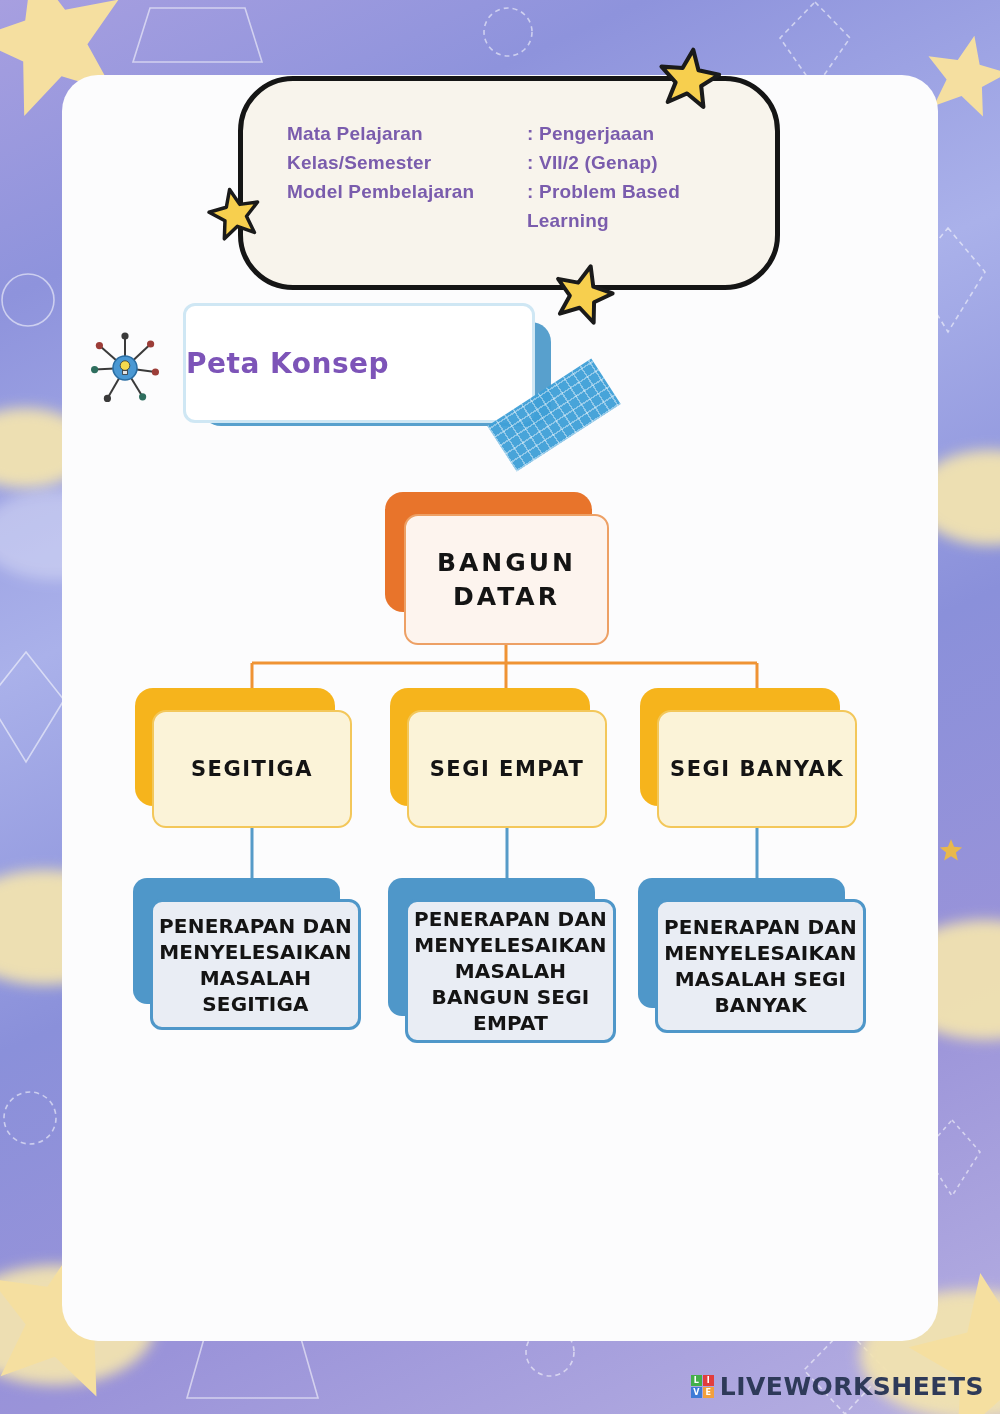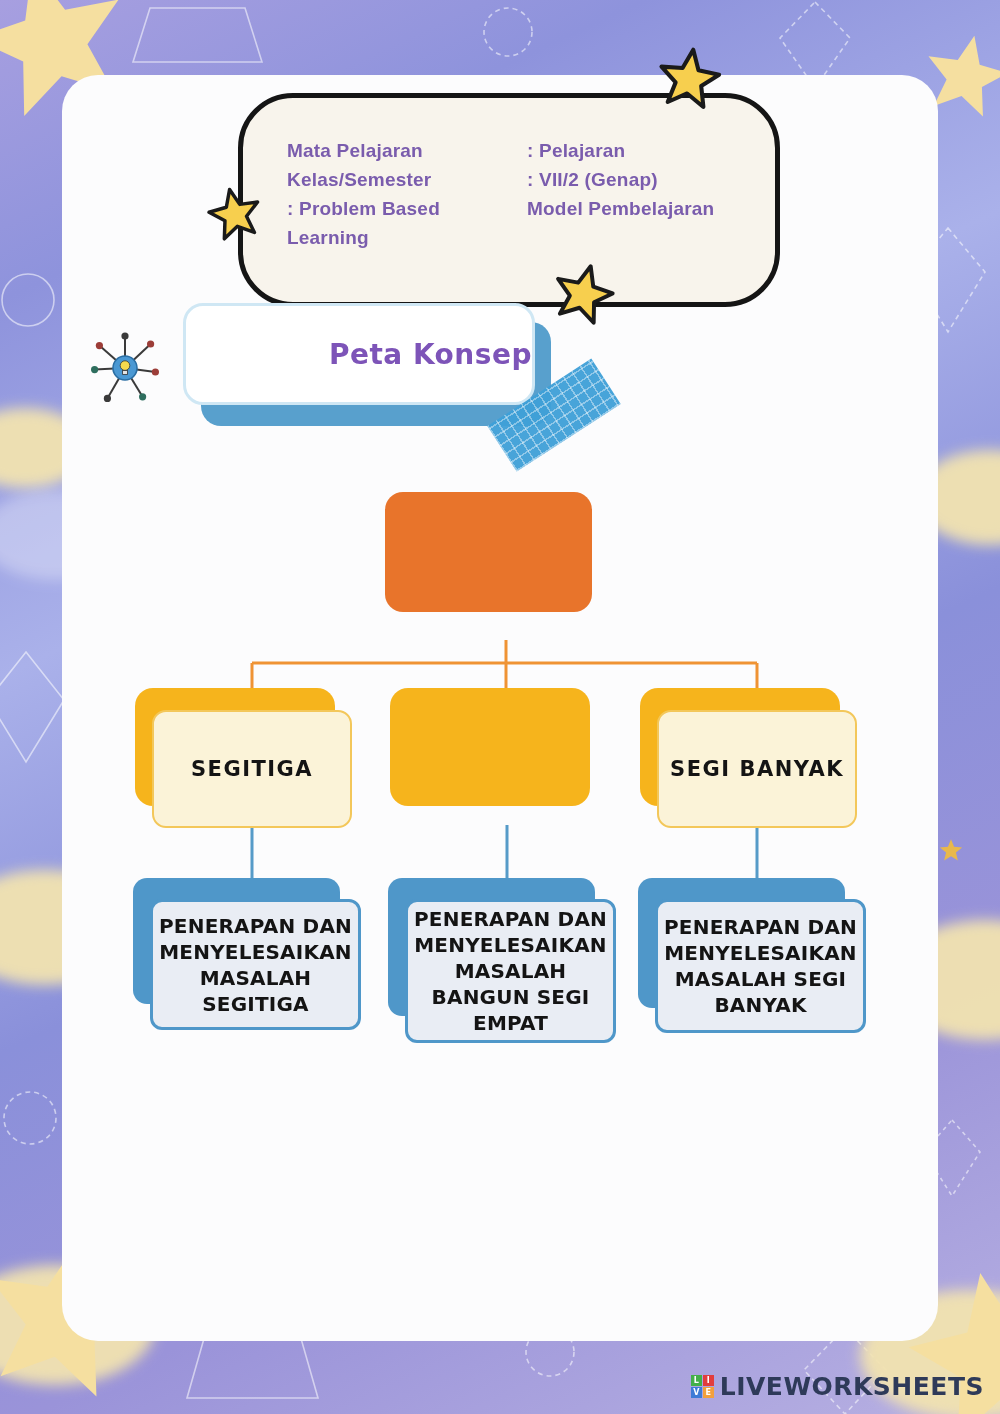--- a/index.html
+++ b/index.html
@@ -14,35 +14,35 @@
   .cloud.w { background:rgba(255,255,255,.35); }
   .abs { position:absolute; }
   .bg-svg { position:absolute; left:0; top:0; pointer-events:none; }
 
   .main-card {
     position:absolute; left:62px; top:75px; width:876px; height:1266px;
     background:#fcfcfd; border-radius:36px;
   }
 
   .info-box {
-    position:absolute; left:238px; top:93px; width:542px; height:214px;
+    position:absolute; left:238px; top:76px; width:542px; height:214px;
     background:#f8f4ec; border:5px solid #151515; border-radius:55px;
     padding:38px 20px 0 44px;
   }
   .info-row { display:grid; grid-template-columns:240px 1fr; line-height:29px; }
   .info-row span {
     font-weight:bold; font-size:19px; color:#7a5cad; letter-spacing:.2px;
     font-family:"Liberation Sans", sans-serif;
   }
 
   .pk-shadow { position:absolute; left:201px; top:322px; width:350px; height:104px; background:#58a0cd; border-radius:20px; }
   .pk-card {
-    position:absolute; left:183px; top:303px; width:352px; height:102px;
-    background:#ffffff; border:3px solid #cfe7f4; border-radius:20px;
-    display:flex; align-items:center; justify-content:flex-end;
+    position:absolute; left:183px; top:303px; width:352px; height:120px;
+    background:#ffffff; border:3px solid #cfe7f4; border-radius:12px;
+    display:flex; align-items:center; justify-content:flex-start;
   }
   .pk-card span { color:#7d54b8; font-size:28px; font-weight:bold; letter-spacing:.5px; }
 
   .tape {
     position:absolute; left:492px; top:388px; width:124px; height:54px;
     background-color:#3fa0d8; opacity:.95; transform:rotate(-33deg);
     background-image:
       repeating-linear-gradient(0deg, rgba(255,255,255,.4) 0 1.5px, transparent 1.5px 10px),
       repeating-linear-gradient(90deg, rgba(255,255,255,.4) 0 1.5px, transparent 1.5px 10px);
   }
@@ -113,29 +113,29 @@
     </svg>
   <svg class="abs" style="left:938px;top:838px;" width="26" height="26" viewBox="0 0 100 100">
       <polygon points="50,5 61.8,33.8 92.8,36.1 69,56.2 76.5,86.4 50,70 23.5,86.4 31,56.2 7.2,36.1 38.2,33.8" fill="#e8b84b"></polygon>
     </svg>
 
   <div class="main-card"></div>
 
   <div class="info-box">
     <div class="info-row">
       <span>Mata Pelajaran</span>
-      <span>: Pelajaran</span>
+      <span>: Pengerjaaan</span>
     </div>
     <div class="info-row">
       <span>Kelas/Semester</span>
       <span>: VII/2 (Genap)</span>
     </div>
     <div class="info-row">
+      <span>Model Pembelajaran</span>
       <span>: Problem Based Learning</span>
-      <span>Model Pembelajaran</span>
     </div>
   </div>
 
   <svg class="abs" style="left:655px;top:46px;transform:rotate(8deg);" width="68" height="68" viewBox="0 0 100 100">
       <polygon points="50,5 61.8,33.8 92.8,36.1 69,56.2 76.5,86.4 50,70 23.5,86.4 31,56.2 7.2,36.1 38.2,33.8" fill="#f7cf4e" stroke="#1a1a1a" stroke-width="6" stroke-linejoin="round"></polygon>
     </svg>
   <svg class="abs" style="left:206px;top:186px;transform:rotate(-12deg);" width="58" height="58" viewBox="0 0 100 100">
       <polygon points="50,5 61.8,33.8 92.8,36.1 69,56.2 76.5,86.4 50,70 23.5,86.4 31,56.2 7.2,36.1 38.2,33.8" fill="#f7cf4e" stroke="#1a1a1a" stroke-width="6" stroke-linejoin="round"></polygon>
     </svg>
   <svg class="abs" style="left:550px;top:262px;transform:rotate(15deg);" width="66" height="66" viewBox="0 0 100 100">
@@ -179,25 +179,28 @@
       <line x1="757" y1="663" x2="757" y2="715"></line>
     </g>
     <g stroke="#569bc8" stroke-width="3" fill="none">
       <line x1="252" y1="825" x2="252" y2="905"></line>
       <line x1="507" y1="825" x2="507" y2="905"></line>
       <line x1="757" y1="825" x2="757" y2="905"></line>
     </g>
   </svg>
 
   <div class="node-shadow root-shadow"></div>
+  <div class="node-card root-card pre">BANGUN
+DATAR</div>
 
   <div class="node-shadow child-shadow" style="left:135px;"></div>
   <div class="node-card child-card" style="left:152px;">SEGITIGA</div>
 
   <div class="node-shadow child-shadow" style="left:390px;"></div>
+  <div class="node-card child-card" style="left:407px;">SEGI EMPAT</div>
 
   <div class="node-shadow child-shadow" style="left:640px;"></div>
   <div class="node-card child-card" style="left:657px;">SEGI BANYAK</div>
 
   <div class="node-shadow leaf-shadow" style="left:133px;height:126px;"></div>
   <div class="node-card leaf-card pre" style="left:150px;height:131px;">PENERAPAN DAN
 MENYELESAIKAN
 MASALAH
 SEGITIGA</div>
 

